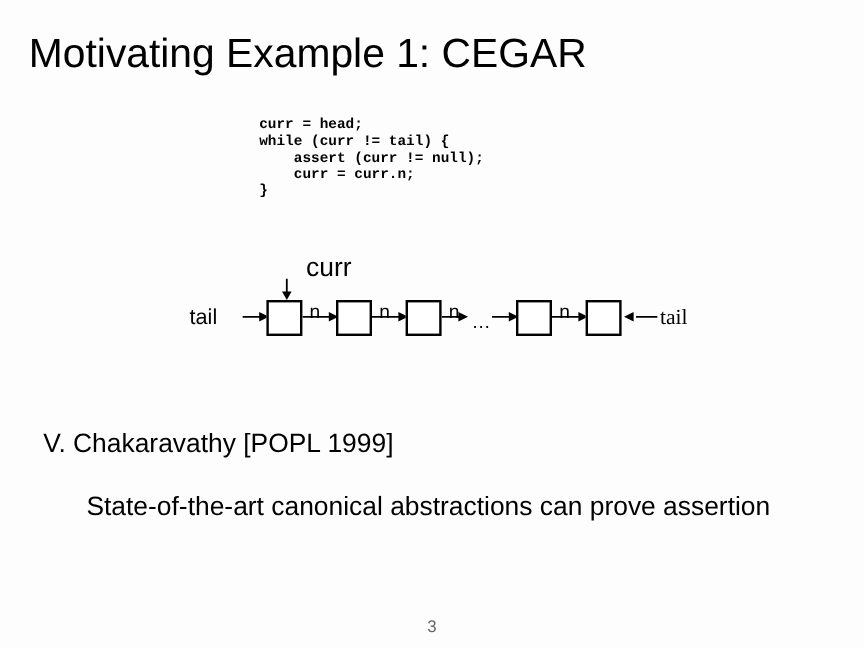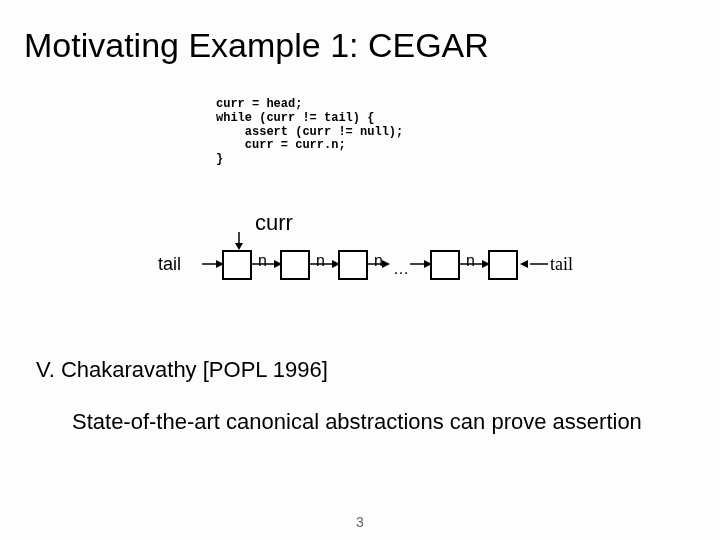--- a/index.html
+++ b/index.html
@@ -164,18 +164,18 @@
 
   <svg class="arrow-row" style="left:362px" width="28" height="12">
     <line x1="28" y1="6" x2="10" y2="6" stroke="#000" stroke-width="1.5"></line>
     <polygon points="0,6 8,2 8,10" fill="#000"></polygon>
   </svg>
   <div class="tail-label">tail</div>
 </div>
 
 <div class="para p1">
   <br>
-  <span>V. Chakaravathy [POPL 1996]</span>
+  <span>V. Chakaravathy [POPL 1999]</span>
 </div>
 
 <div class="para p2">State-of-the-art canonical abstractions can prove assertion</div>
 
 <div class="slide-num">3</div>
 
 </body></html>

